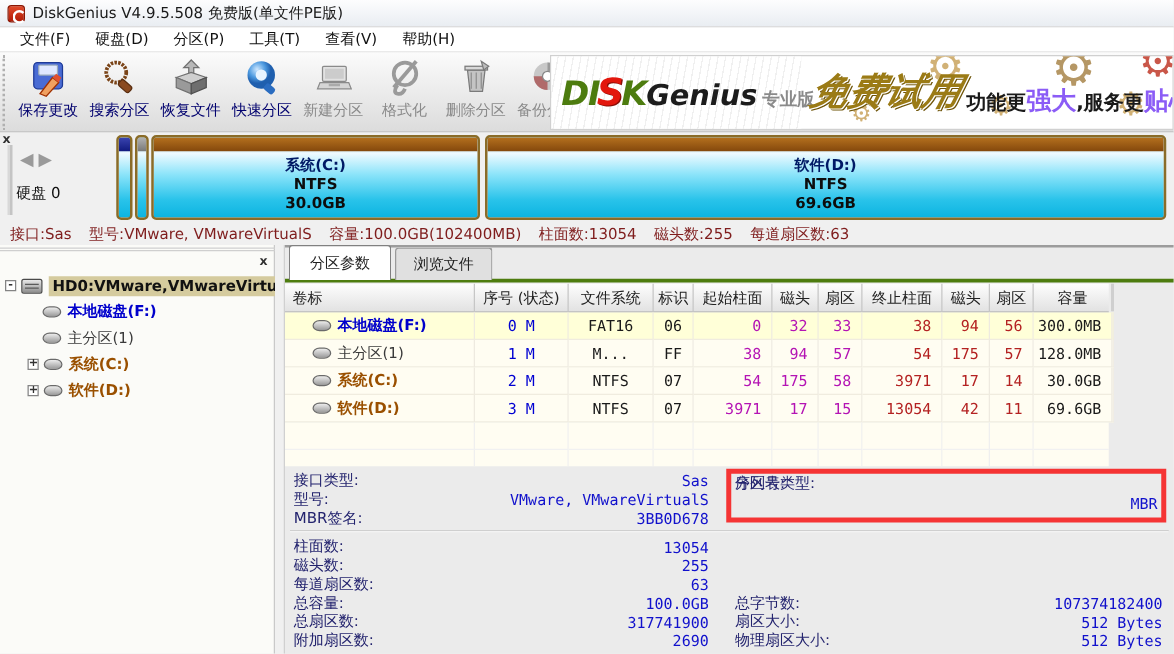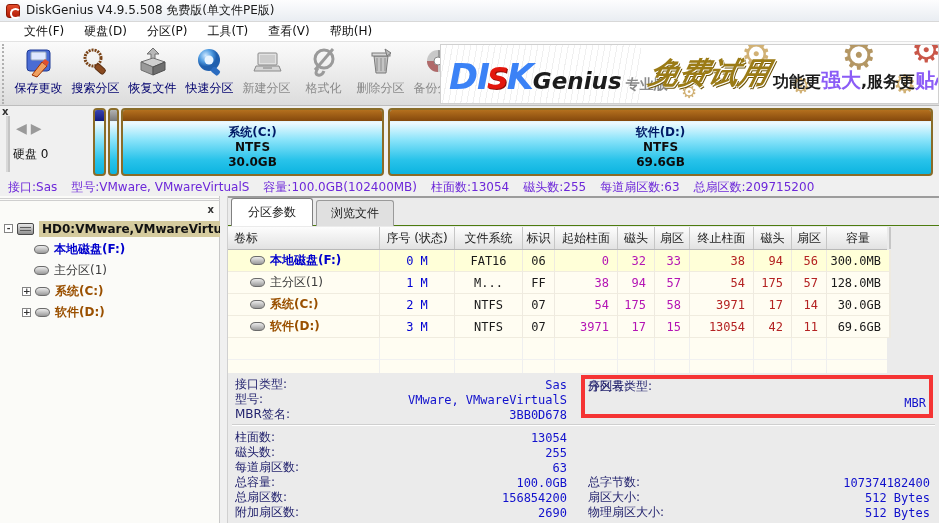--- a/index.html
+++ b/index.html
@@ -7,36 +7,36 @@
   body { font-family:"DejaVu Sans","Liberation Sans",sans-serif; font-size:12px; color:#111; position:relative; background:#f0f0f0; }
   .abs { position:absolute; }
 
   
   .titlebar { left:0; top:0; width:939px; height:22px; background:linear-gradient(#fdfdfe,#e9edf2); border-bottom:1px solid #d8d8d8; display:flex; align-items:center; padding-left:6px; }
   .app-icon { width:14px; height:14px; background:linear-gradient(#e24a2a,#b21d08); border:1px solid #8a1603; border-radius:3px; margin-right:6px; position:relative; }
   .app-icon::after { content:""; position:absolute; left:3px; top:3px; width:7px; height:7px; border:2px solid #fff; border-right-color:transparent; border-radius:50%; }
   .title-text { color:#1a1a1a; }
 
   
-  .menubar { left:0; top:22px; width:939px; height:20px; background:#fff; border-bottom:1px solid #e3e3e3; display:flex; align-items:center; padding-left:14px; }
+  .menubar { left:0; top:22px; width:939px; height:20px; background:#fff; border-bottom:1px solid #e3e3e3; display:flex; align-items:center; padding-left:6px; }
   .menu-item { padding:2px 10px; color:#111; cursor:default; }
 
   
   .toolbar { left:0; top:42px; width:939px; height:64px; background:linear-gradient(#fbfbfb,#dcdcdc); border-bottom:1px solid #bdbdbd; display:flex; }
   .tb-grip { width:7px; height:60px; margin:2px 1px 0 2px; border-left:2px dotted #b0b0b0; }
   .tbtn { width:57px; height:62px; display:flex; flex-direction:column; align-items:center; justify-content:flex-start; padding-top:3px; }
   .tbtn .ticon { width:34px; height:34px; display:flex; align-items:center; justify-content:center; }
   .tbtn .tlabel { color:#00006e; margin-top:1px; white-space:nowrap; }
   .tbtn.disabled .tlabel { color:#8a8a8a; }
 
   
   .banner { left:440px; top:44px; width:499px; height:60px; background:#fff; overflow:hidden; border:1px solid #d0d0d0; }
   .pinstripe { position:absolute; left:0; top:0; width:200px; height:60px; background:repeating-linear-gradient(100deg,#fff 0 5px,#ececec 5px 6px); opacity:.8; }
   .brand { position:absolute; left:8px; top:12px; font-style:italic; font-weight:bold; white-space:nowrap; }
-  .brand .bk { font-size:35px; color:#3b82f6; letter-spacing:-1px; }
+  .brand .bk { font-size:27px; color:#4d7c0f; letter-spacing:-1px; }
   .brand .bs { font-size:30px; color:#e3170d; margin:0 -2px; text-shadow:1px 1px 0 #8a0e06; }
   .brand .bg { font-size:23px; color:#1c1c1c; }
   .brand .bed { font-size:14px; color:#8a8a8a; font-style:normal; margin-left:4px; }
   .trial { position:absolute; left:208px; top:8px; font-size:30px; font-weight:bold; font-style:italic; color:#9b7b16; transform:skewX(-14deg); text-shadow:1px 1px 0 #fff,2px 2px 0 #6e5408; white-space:nowrap; }
   .tagline { position:absolute; left:332px; top:22px; font-weight:bold; white-space:nowrap; font-size:16px; }
   .tag-dark { color:#1a1a1a; }
   .tag-red { color:#8b5cf6; font-size:20px; }
   .gear { position:absolute; color:#c9a45e; opacity:.85; line-height:1; }
 
   
@@ -48,40 +48,40 @@
   .part { position:absolute; top:2px; height:68px; border:2px solid #8a6c28; border-radius:4px; overflow:hidden; display:flex; flex-direction:column; background:linear-gradient(180deg,#8fd4ea 0%,#eefaff 20%,#8ce4fa 46%,#29c3ea 78%,#0cb4e0 100%); }
   .part .cap { height:11px; flex:none; }
   .cap-brown { background:linear-gradient(#b4701e,#84480c); }
   .cap-navy { background:linear-gradient(#3a44b0,#111a7e); }
   .cap-gray { background:linear-gradient(#b2b2b2,#787878); }
   .part .pbody { flex:1; display:flex; flex-direction:column; align-items:center; justify-content:center; line-height:15px; font-weight:bold; }
   .pname { color:#001a66; }
   .pfs,.psize { color:#0d0d0d; }
 
   
-  .infoline { left:0; top:178px; width:939px; height:18px; display:flex; gap:14px; padding-left:8px; align-items:center; color:#6d28d9; background:#f0f0f0; white-space:nowrap; }
+  .infoline { left:0; top:178px; width:939px; height:18px; display:flex; gap:14px; padding-left:8px; align-items:center; color:#7f1d1d; background:#f0f0f0; white-space:nowrap; }
 
   
   .tree-panel { left:0; top:196px; width:220px; height:327px; background:#fbfbf8; border-right:1px solid #c9c9c9; }
   .tree-header { position:absolute; left:0; top:2px; width:220px; height:16px; border-top:3px double #cfcfcf; }
   .tree-items { position:absolute; left:0; top:22px; width:220px; }
   .titem { height:21px; display:flex; align-items:center; position:relative; white-space:nowrap; }
   .expander { width:9px; height:9px; border:1px solid #848484; background:#fff; font-size:9px; line-height:7px; text-align:center; color:#333; margin-right:4px; flex:none; }
   .hdd-icon { width:17px; height:12px; background:linear-gradient(#e8e8e8,#8e8e8e); border:1px solid #4a4a4a; border-radius:2px; margin-right:5px; flex:none; position:relative; }
   .hdd-icon::after { content:""; position:absolute; left:2px; top:3px; right:2px; height:1px; background:#5a5a5a; box-shadow:0 3px 0 #5a5a5a; }
   .disk-icon { width:15px; height:9px; background:linear-gradient(#ececec,#9a9a9a); border:1px solid #6a6a6a; border-radius:45%/60%; margin-right:5px; flex:none; }
   .t-root { font-weight:bold; color:#111; }
   .t-root .tlab { background:#d5cb9e; padding:1px 3px; }
   .c-blue { color:#0000cc; font-weight:bold; }
   .c-brown { color:#9a5000; font-weight:bold; }
   .c-plain { color:#3a3a3a; }
   .v-split { left:220px; top:196px; width:8px; height:327px; background:#f0f0f0; border-right:1px solid #d0d0d0; }
 
   .right-panel { left:228px; top:196px; width:711px; height:327px; background:#ebebeb; border-top:2px solid #9c9c9c; }
-  .tabbar { position:absolute; left:0; top:2px; width:711px; height:26px; background:#ebebeb; border-bottom:1px solid #4d7c0f; display:flex; align-items:flex-end; padding-left:3px; }
+  .tabbar { position:absolute; left:0; top:2px; width:711px; height:26px; background:#ebebeb; border-bottom:3px solid #4d7c0f; display:flex; align-items:flex-end; padding-left:3px; }
   .tab { padding:4px 14px; border:1px solid #9a9a9a; border-bottom:none; border-radius:3px 3px 0 0; margin-right:3px; background:#e0e0e0; color:#222; position:relative; top:1px; }
   .tab.active { background:#fff; font-weight:normal; padding:5px 16px; border-color:#808080; z-index:2; }
 
   .ptable { position:absolute; left:0; top:29px; width:659px; }
   .trow { display:grid; grid-template-columns:152px 75px 68px 32px 63px 37px 35px 64px 38px 35px 63px 1fr; }
   .thead-row { background:linear-gradient(#fdfdfd,#e2e2e2); border-bottom:1px solid #b8b8b8; }
   .thead-row .cell { height:22px; border-right:1px solid #c6c6c6; display:flex; align-items:center; justify-content:center; color:#222; }
   .thead-row .cell.first { justify-content:flex-start; padding-left:6px; }
   .drow .cell { height:22px; border-right:1px solid #eeeae0; border-bottom:1px solid #f0ecdf; display:flex; align-items:center; justify-content:center; background:#fffdf2; font-family:"DejaVu Sans Mono","Liberation Mono",monospace; font-size:12px; }
   .drow.sel .cell { background:#ffffd8; }
@@ -263,21 +263,20 @@
   </div>
 </div>
 
 <div class="abs infoline">
   <span>接口:Sas</span>
   <span>型号:VMware, VMwareVirtualS</span>
   <span>容量:100.0GB(102400MB)</span>
   <span>柱面数:13054</span>
   <span>磁头数:255</span>
   <span>每道扇区数:63</span>
-  <span>总扇区数:209715200</span>
 </div>
 
 <div class="abs tree-panel">
   <div class="tree-header">
     <span class="panel-x" style="right:6px; top:4px; position:absolute;">x</span>
   </div>
   <div class="tree-items">
     <div class="titem t-root" style="padding-left:4px;">
       <span class="expander">-</span>
       <span class="hdd-icon"></span>
@@ -490,21 +489,21 @@
     <div class="drow2" style="left:7px; top:48px;">
         <span class="dlabel">总容量:</span>
       </div>
     <div class="drow2" style="left:7px; top:48px; width:332px; justify-content:flex-end;">
         <span class="dvalue">100.0GB</span>
       </div>
     <div class="drow2" style="left:7px; top:63px;">
         <span class="dlabel">总扇区数:</span>
       </div>
     <div class="drow2" style="left:7px; top:63px; width:332px; justify-content:flex-end;">
-        <span class="dvalue">156854200</span>
+        <span class="dvalue">317741900</span>
       </div>
     <div class="drow2" style="left:7px; top:78px;">
         <span class="dlabel">附加扇区数:</span>
       </div>
     <div class="drow2" style="left:7px; top:78px; width:332px; justify-content:flex-end;">
         <span class="dvalue">2690</span>
       </div>
     <div class="drow2" style="left:360px; top:48px;">
         <span class="dlabel">总字节数:</span>
       </div>

